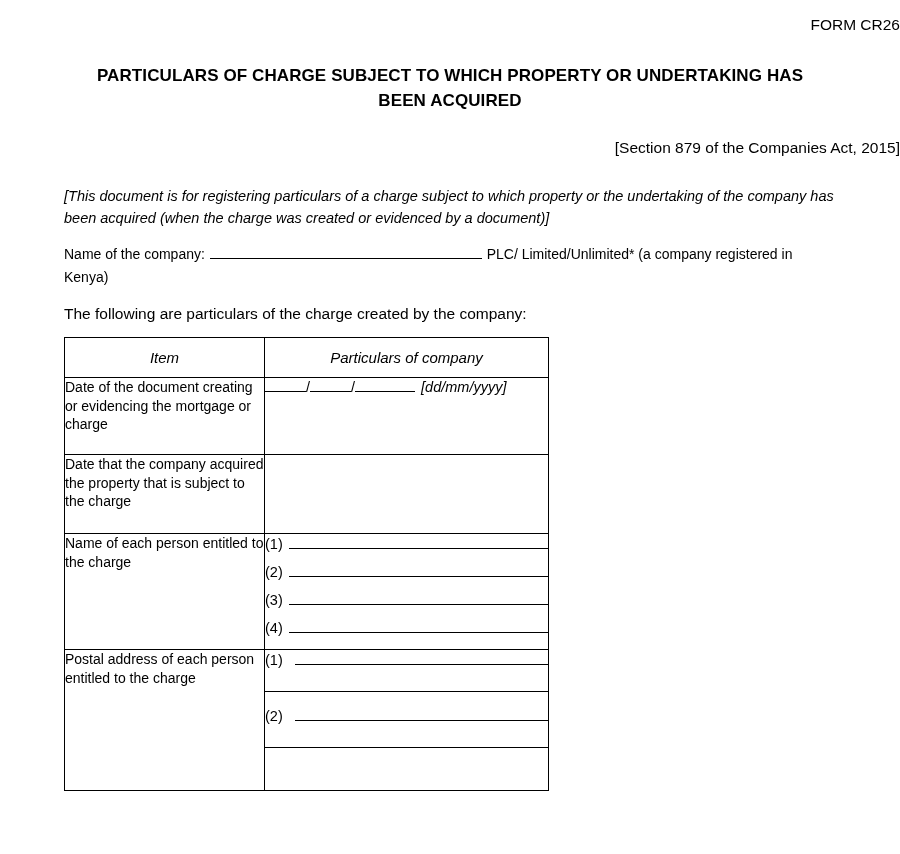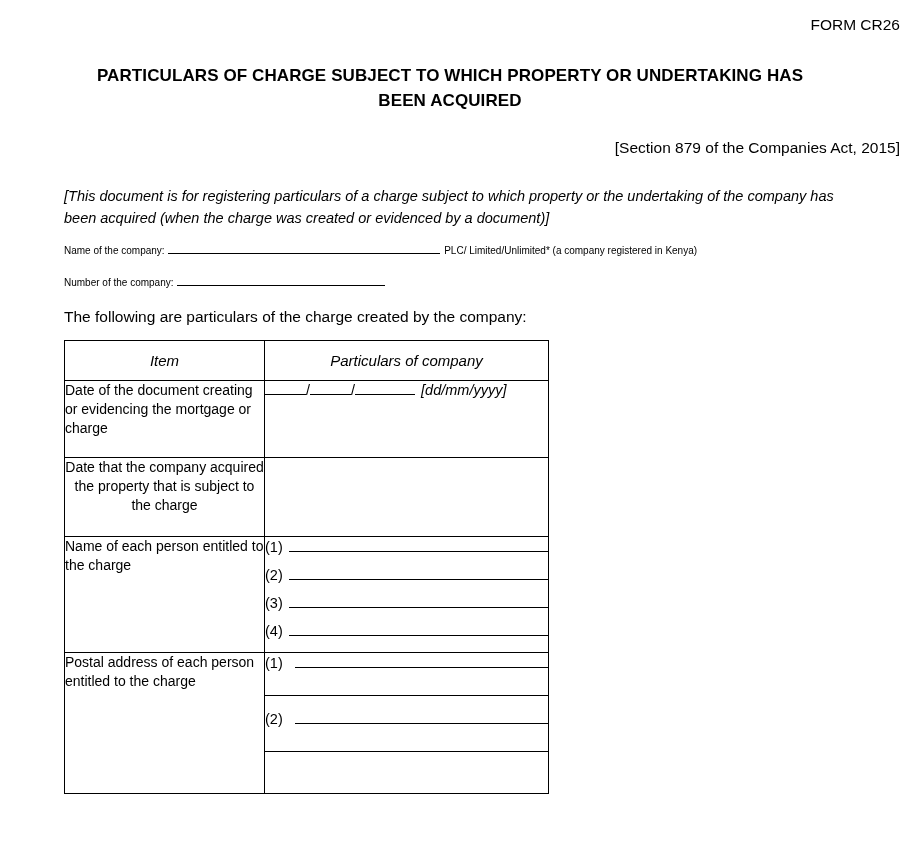--- a/index.html
+++ b/index.html
@@ -54,21 +54,21 @@
   .note {
     font-style: italic;
     font-size: 14.5px;
     line-height: 1.52;
     margin: 0 64px 0 64px;
     padding-top: 28px;
     width: 772px;
   }
 
   .field-line {
-    font-size: 10px;
+    font-size: 14px;
     line-height: 1.58;
     margin: 0 64px;
     padding-top: 14px;
   }
 
   .field-line.tight {
     padding-top: 16px;
   }
 
   .blank {
@@ -120,21 +120,21 @@
     padding: 9px 8px 10px 10px;
   }
 
   .part-cell {
     font-size: 14.5px;
     line-height: 1.33;
     padding: 9px 8px 10px 10px;
   }
 
   .row-doc-date td    { height: 76px; }
-  .row-acq-date td    { height: 78px; text-align: center; }
+  .row-acq-date td    { height: 78px; }
   .row-names td       { height: 115px; }
   .row-postal td      { height: 140px; }
 
   
   .date-blanks {
     white-space: nowrap;
     font-size: 14.5px;
   }
   .date-blanks .u {
     display: inline-block;
@@ -192,24 +192,20 @@
   <div class="section-ref">[Section 879 of the Companies Act, 2015]</div>
 
   <div class="note">[This document is for registering particulars of a charge subject to which property or the undertaking of the company has been acquired (when the charge was created or evidenced by a document)]</div>
 
   <div class="field-line">
     <span>Name of the company:</span>
     <span class="blank w-company"></span>
     <span>PLC/ Limited/Unlimited* (a company registered in Kenya)</span>
   </div>
 
-  <div class="field-line tight">
-    <span>Number of the company:</span>
-    <span class="blank w-number"></span>
-  </div>
 
 
   <div class="lead following">The following are particulars of the charge created by the company:</div>
 
   <table class="charge-table">
     <colgroup>
       <col class="c-item">
       <col class="c-part">
     </colgroup>
     <thead>

